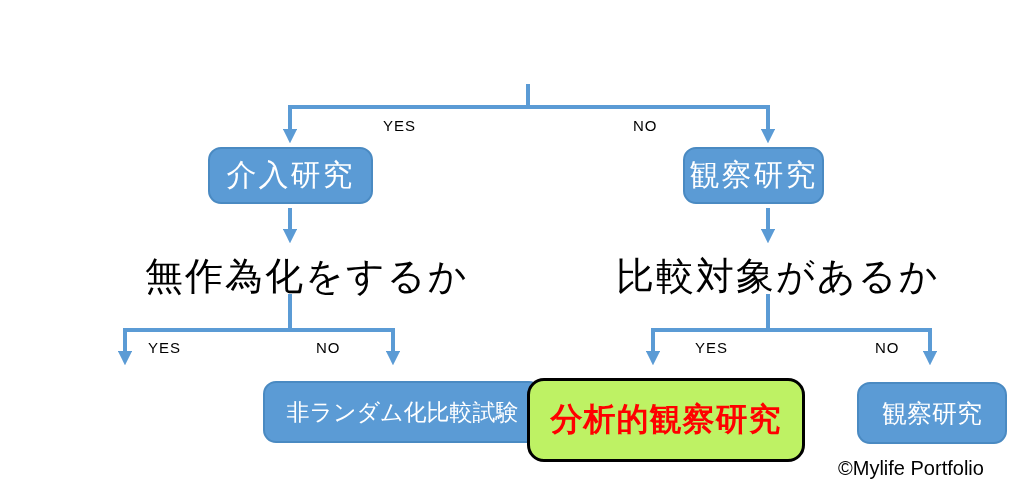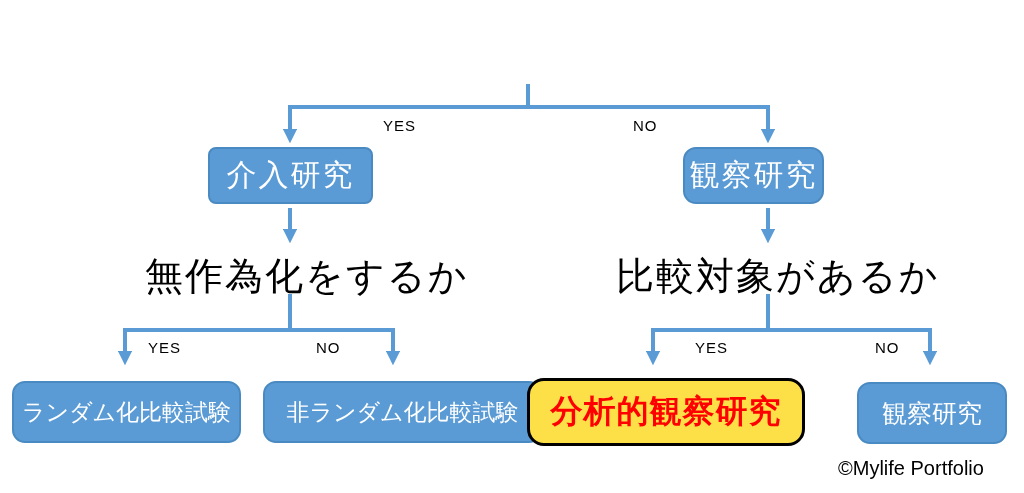--- a/index.html
+++ b/index.html
@@ -47,28 +47,28 @@
     align-items: center;
     justify-content: center;
     background: #5B9BD5;
     border: 2px solid #4a8ac2;
     border-radius: 13px;
     color: #ffffff;
     letter-spacing: 2px;
     white-space: nowrap;
     box-sizing: border-box;
   }
-  .node-intervention { left: 208px; top: 147px; width: 165px; height: 57px; font-size: 30px; border-radius: 8px; }
+  .node-intervention { left: 208px; top: 147px; width: 165px; height: 57px; font-size: 30px; }
   .node-observation  { left: 683px; top: 147px; width: 141px; height: 57px; font-size: 30px; }
   .node-rct          { left: 12px;  top: 381px; width: 229px; height: 62px; font-size: 23px; letter-spacing: 0; }
   .node-nonrct       { left: 263px; top: 381px; width: 279px; height: 62px; font-size: 23px; letter-spacing: 0; }
   .node-descriptive  { left: 857px; top: 382px; width: 150px; height: 62px; font-size: 25px; letter-spacing: 0; }
   .node-analytical {
-    left: 527px; top: 378px; width: 278px; height: 68px;
-    background: #fde047;
+    left: 527px; top: 378px; width: 278px; height: 84px;
+    background: #bef264;
     border: 3px solid #000000;
     border-radius: 17px;
     color: #FF0000;
     font-weight: bold;
     font-size: 32px;
     letter-spacing: 1px;
   }
   .credit {
     left: 838px; top: 457px;
     color: #000000;
@@ -107,20 +107,19 @@
   <div class="abs node node-observation">観察研究</div>
 
   <div class="abs question mid-question" style="left:145px;">無作為化をするか</div>
   <div class="abs question mid-question" style="left:616px;">比較対象があるか</div>
 
   <div class="abs yesno" style="left:148px; top:339px;">YES</div>
   <div class="abs yesno" style="left:316px; top:339px;">NO</div>
   <div class="abs yesno" style="left:695px; top:339px;">YES</div>
   <div class="abs yesno" style="left:875px; top:339px;">NO</div>
 
-  <div class="abs node node-rct">ランダム化比較試験</div>
   <div class="abs node node-nonrct">非ランダム化比較試験</div>
   <div class="abs node node-analytical">分析的観察研究</div>
   <div class="abs node node-descriptive">観察研究</div>
 
   <div class="abs credit">©Mylife Portfolio</div>
 
 </div>
 
 </body></html>

